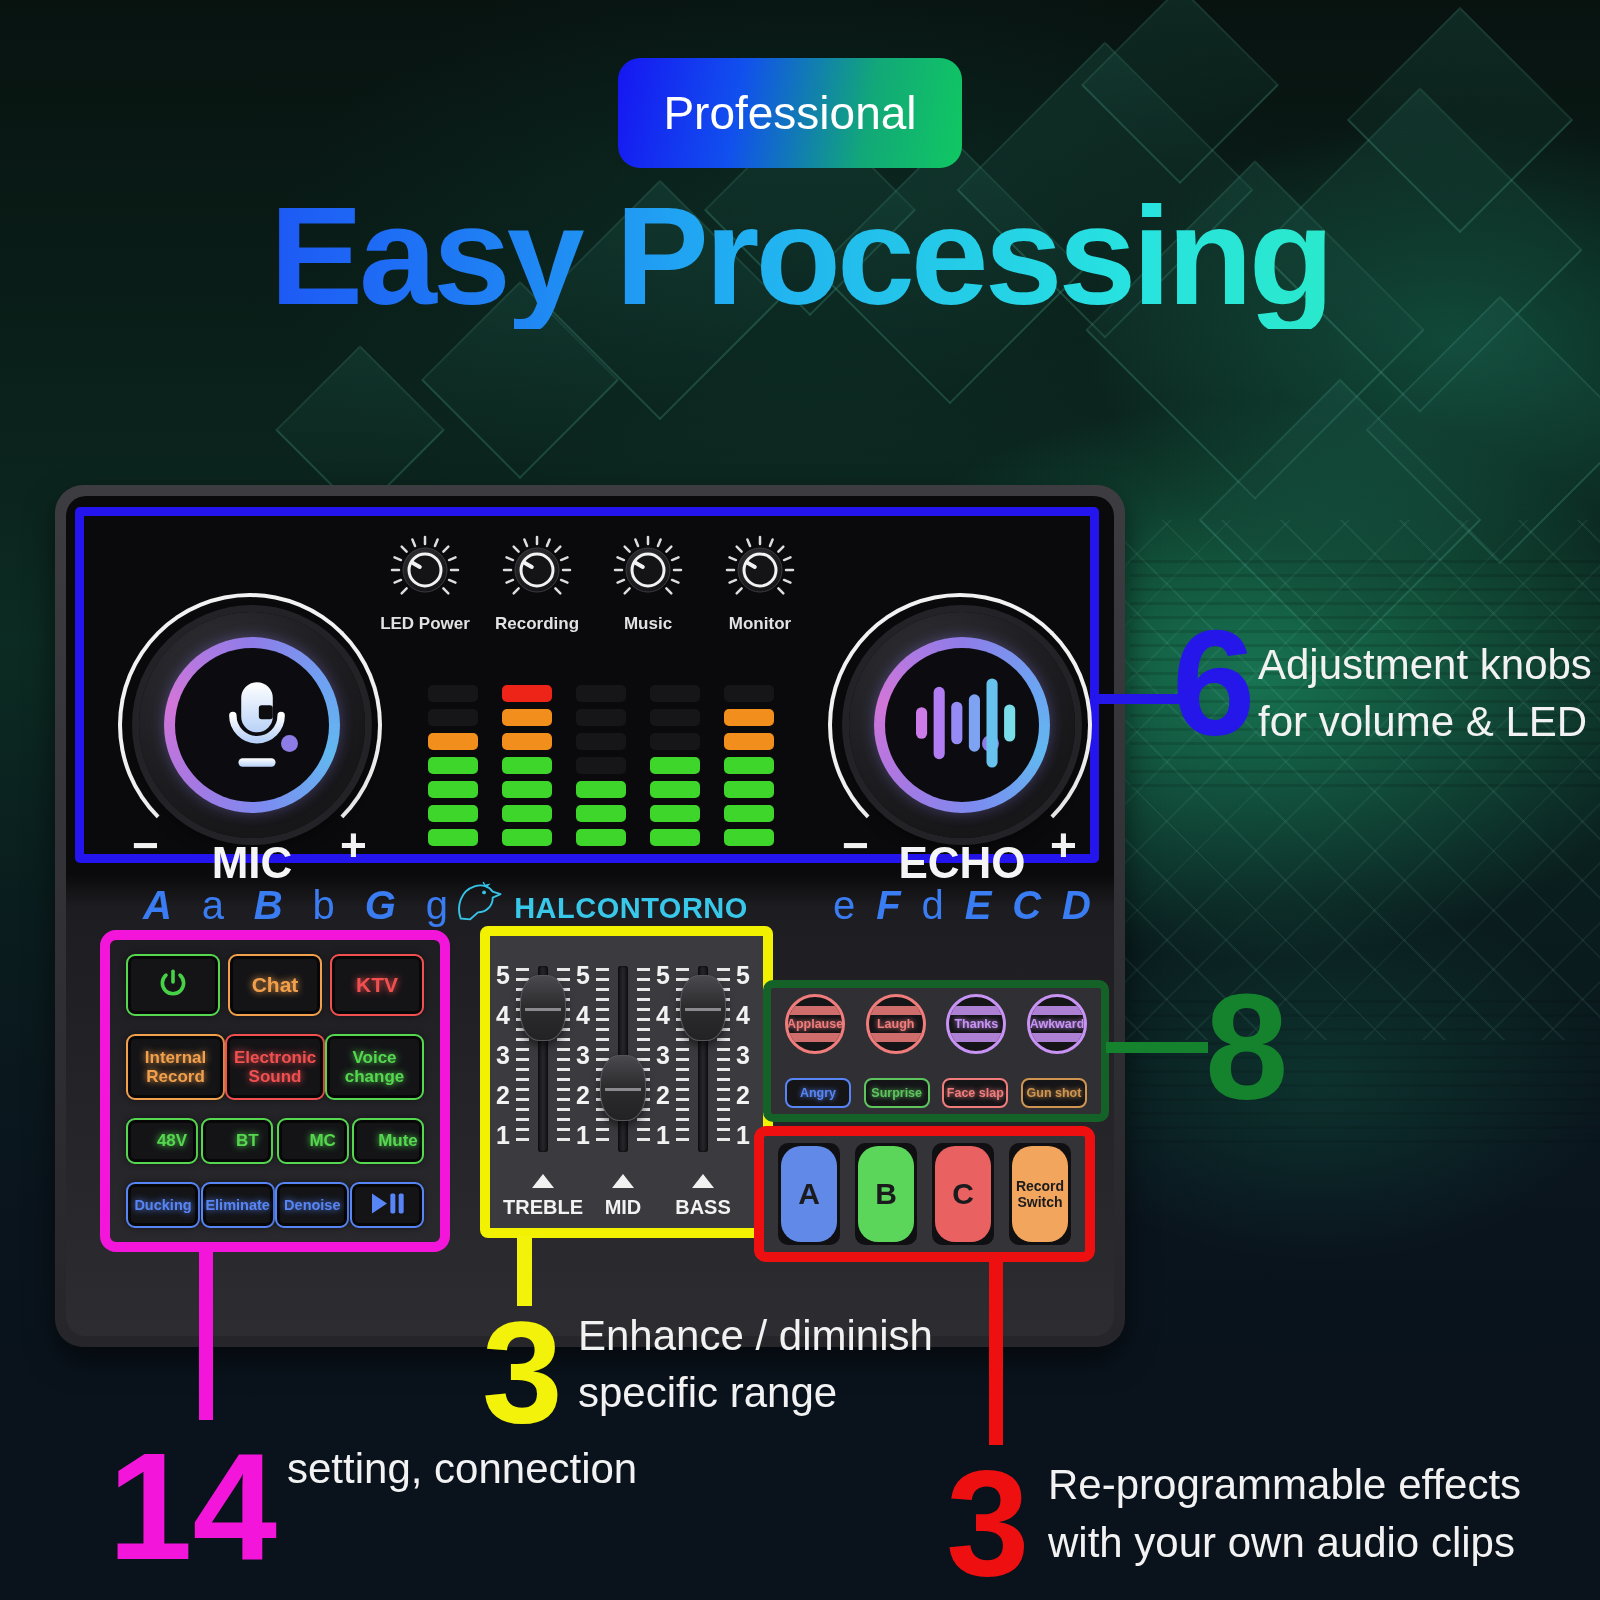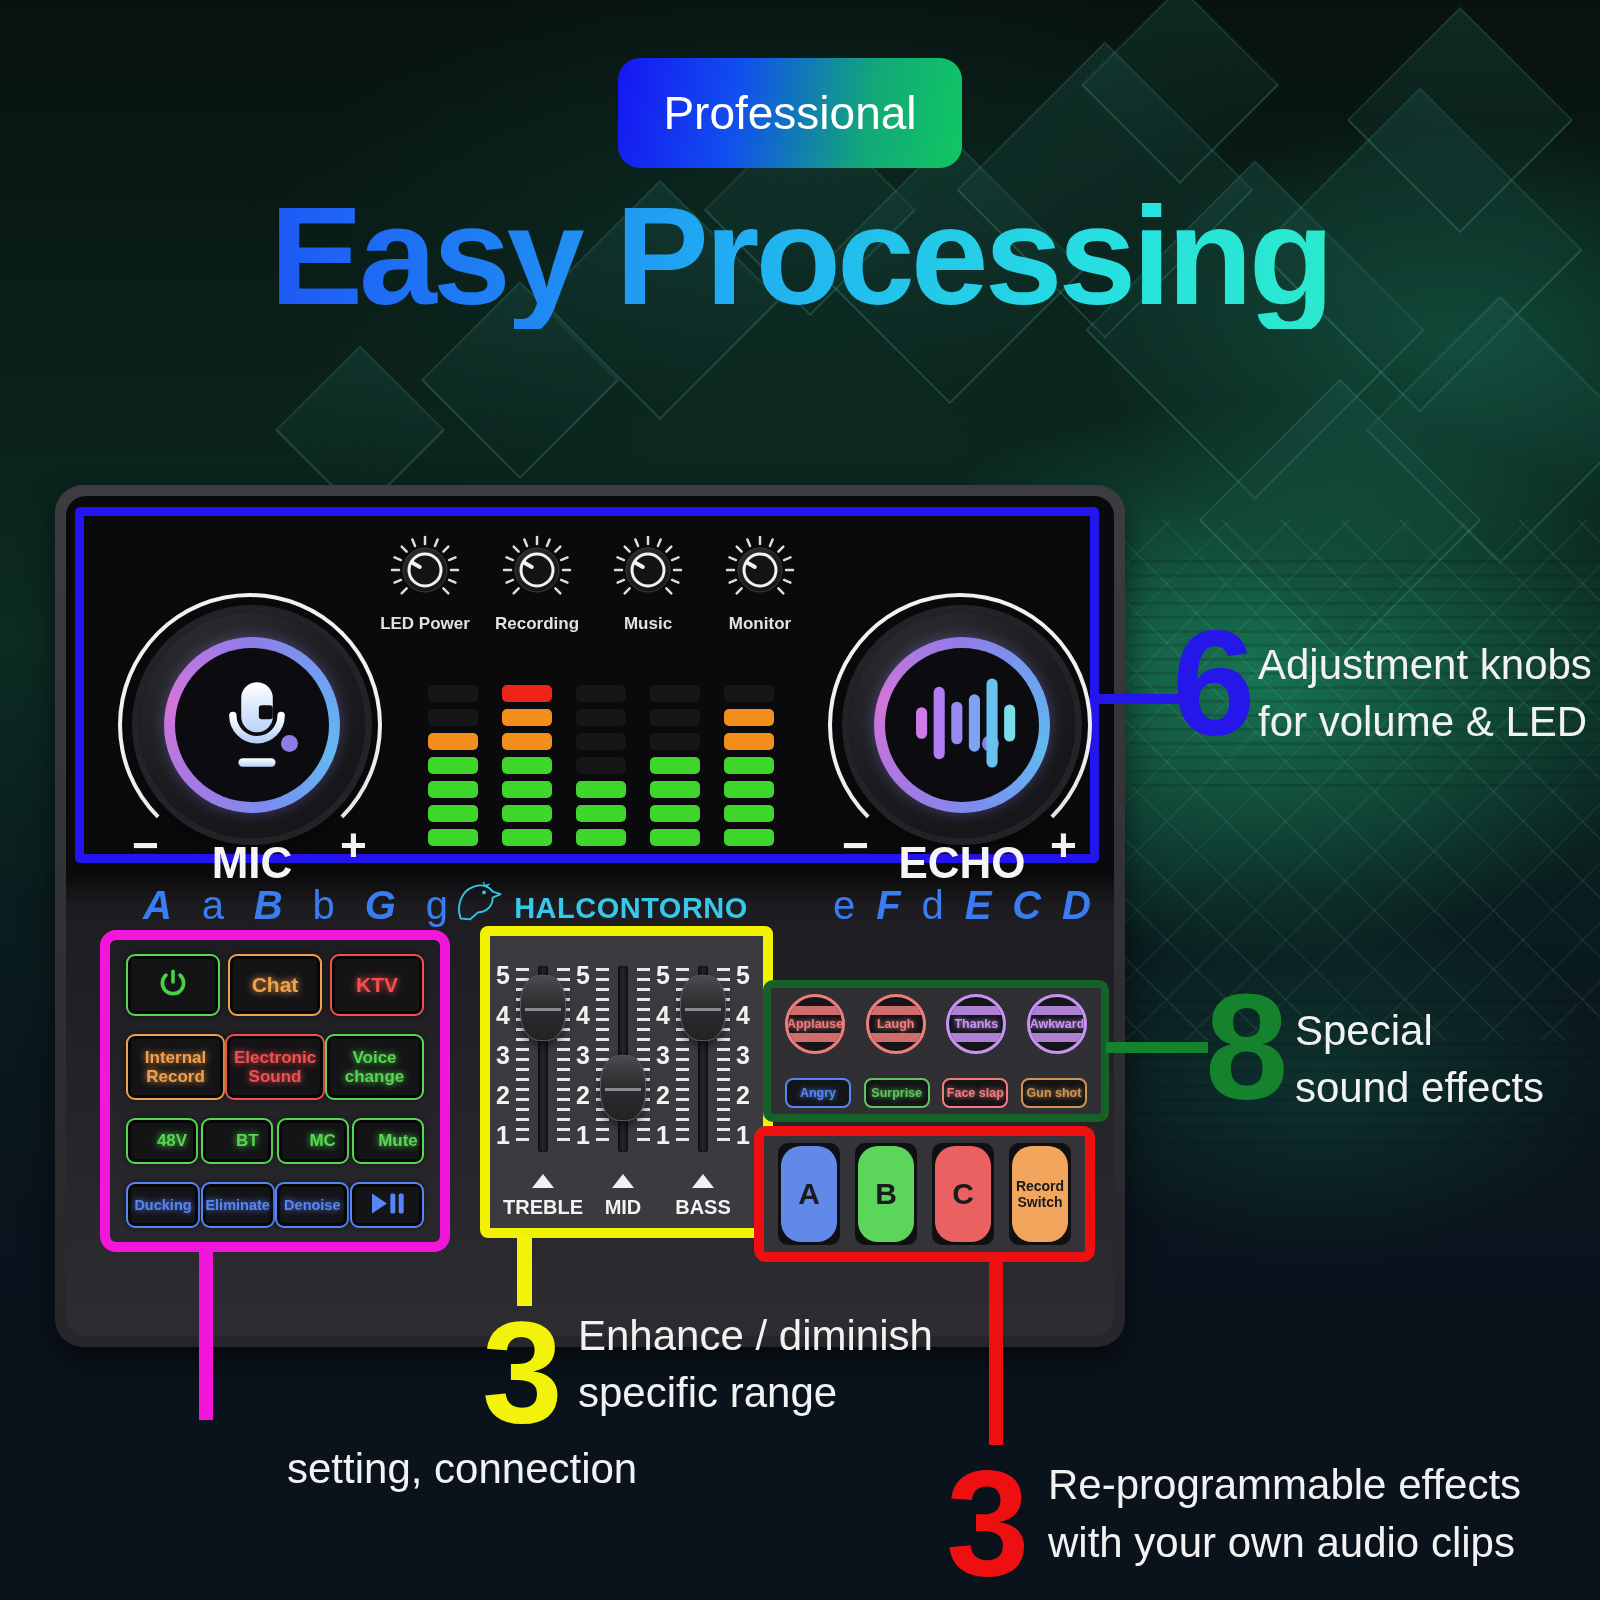--- a/index.html
+++ b/index.html
@@ -485,33 +485,30 @@
 
   <div class="cline" id="lineKnobs" style="left: 1097px; top: 694px; width: 82px; height: 10px; background: rgb(37, 23, 234);"></div>
   <div class="cnum" id="numKnobs" style="left: 1172px; top: 608px; font-size: 150px; color: rgb(37, 23, 234);">6</div>
   <div class="ctext" style="left:1258px; top:636px;">
     <div>Adjustment knobs</div>
     <div>for volume &amp; LED</div>
   </div>
 
   <div class="cline" id="lineEffects" style="left: 1106px; top: 1042px; width: 102px; height: 11px; background: rgb(21, 131, 46);"></div>
   <div class="cnum" id="numEffects" style="left: 1205px; top: 972px; font-size: 150px; color: rgb(21, 131, 46);">8</div>
-  <div class="ctext" style="left:1295px; top:1002px;">
-    <div>Special</div>
-    <div>sound effects</div>
-  </div>
 
   <div class="cline" id="lineRange" style="left: 517px; top: 1236px; width: 15px; height: 70px; background: rgb(242, 242, 10);"></div>
   <div class="cnum" id="numRange" style="left: 482px; top: 1300px; font-size: 145px; color: rgb(242, 242, 10);">3</div>
   <div class="ctext" style="left:578px; top:1307px;">
     <div>Enhance / diminish</div>
     <div>specific range</div>
   </div>
 
   <div class="cline" id="lineModes" style="left: 199px; top: 1250px; width: 14px; height: 170px; background: rgb(243, 22, 218);"></div>
+  <div class="cnum" id="numModes" style="left: 108px; top: 1430px; font-size: 152px; color: rgb(243, 22, 218);">14</div>
   <div class="ctext" style="left:287px; top:1440px;">
     <div>setting, connection</div>
   </div>
 
   <div class="cline" id="linePads" style="left: 989px; top: 1260px; width: 14px; height: 185px; background: rgb(238, 16, 16);"></div>
   <div class="cnum" id="numPads" style="left: 946px; top: 1448px; font-size: 150px; color: rgb(238, 16, 16);">3</div>
   <div class="ctext" style="left:1048px; top:1456px; line-height:58px;">
     <div>Re-programmable effects</div>
     <div>with your own audio clips</div>
   </div>

